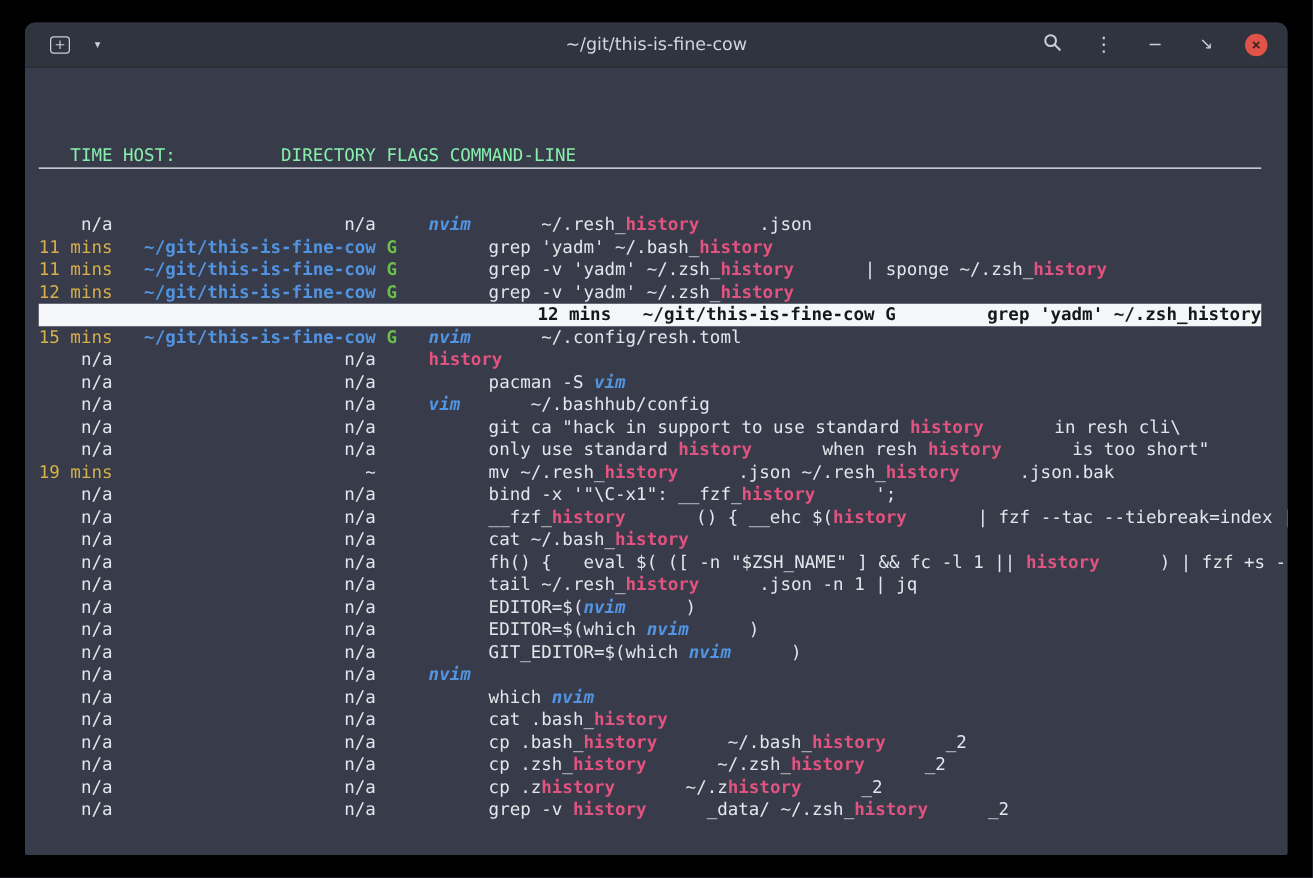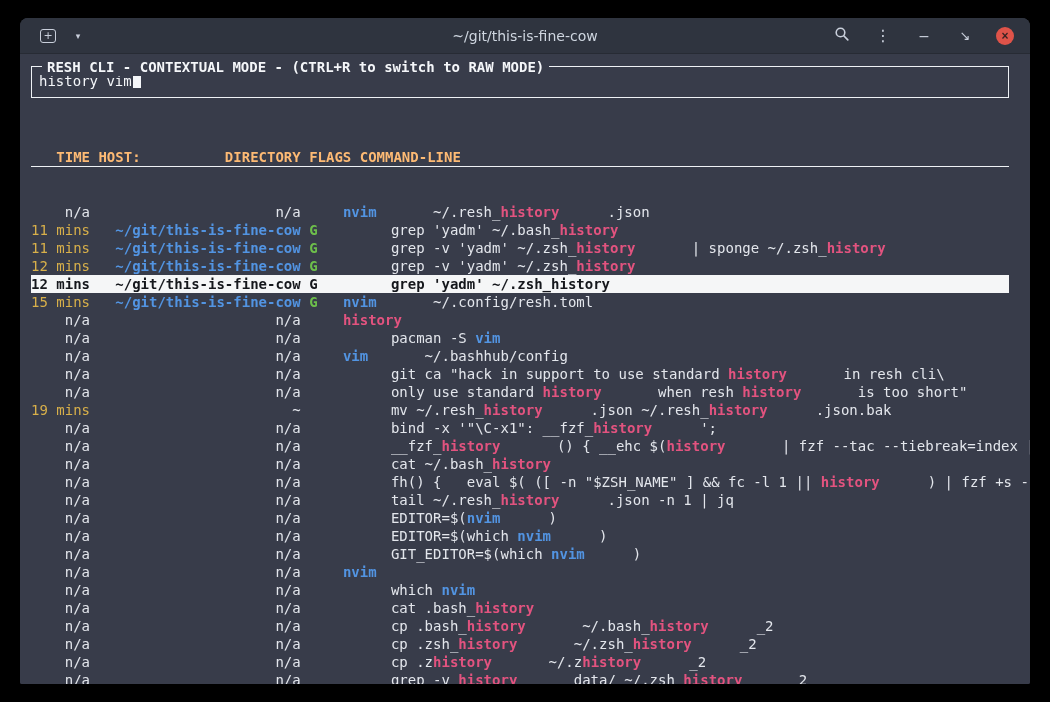--- a/index.html
+++ b/index.html
@@ -33,30 +33,30 @@
   
   .terminal{height:630px;background:var(--terminal-bg,#383c4a);padding:12px 21px 13px 11px;
             font-family:"DejaVu Sans Mono","Liberation Mono",monospace;font-size:14px;line-height:18px;
             color:var(--text,#e3e6ec);}
   .searchbox{position:relative;border:1px solid var(--border-white,#eef1f5);height:32px;}
   .box-title{position:absolute;top:-9px;left:10px;background:var(--terminal-bg,#383c4a);
              padding:0 5px;font-weight:bold;color:#f4f6f9;white-space:pre;}
   .query-line{padding:5px 7px;white-space:pre;color:#f4f6f9;}
   .cursor{display:inline-block;width:8px;height:15px;background:#f4f6f9;vertical-align:-2px;margin-left:1px;}
   .rows{margin-top:14px;white-space:pre;}
-  .header{font-weight:bold;color:#fdba74;border-bottom:1px solid var(--border-white,#eef1f5);height:19px;}
+  .header{font-weight:normal;color:#86efac;border-bottom:1px solid var(--border-white,#eef1f5);height:19px;}
   .row{height:18px;}
   .row span{display:inline;}
   .time-val{color:var(--accent-yellow,#d8b04a);}
   .host-val{color:var(--accent-blue,#5294e2);font-weight:bold;}
   .col-flag{color:var(--accent-green,#6dbf4b);font-weight:bold;}
   .seg-plain{color:var(--text,#e3e6ec);margin-left:48px;}
   .seg-hist{color:var(--accent-pink,#e2537f);font-weight:bold;}
-  .seg-vim{color:var(--accent-blue,#5294e2);font-weight:bold;}
-  .row.selected{background:var(--selection-bg,#f5f6f7);}
+  .seg-vim{color:var(--accent-blue,#5294e2);font-weight:bold;font-style:italic;}
+  .row.selected{background:var(--selection-bg,#f5f6f7);text-align:right;}
   .row.selected span{color:var(--selection-text,#15171c) !important;font-weight:bold;}
 </style>
 </head>
 <body>
 
 <div class="window">
   <div class="titlebar">
     <div class="tb-left">
       <button class="tb-btn">
           <span class="plusbox">+</span>
@@ -82,24 +82,20 @@
           <span class="mini">−</span>
         </button>
       <button class="tb-btn">
           <span class="restore">↘</span>
         </button>
       <button class="closebtn"><span>×</span></button>
     </div>
   </div>
 
   <div class="terminal">
-    <div class="searchbox">
-      <span class="box-title">RESH CLI - CONTEXTUAL MODE - (CTRL+R to switch to RAW MODE)</span>
-      <div class="query-line"><span>history vim</span><span class="cursor"></span></div>
-    </div>
 
     <div class="rows">
       <div class="header">   TIME HOST:          DIRECTORY FLAGS COMMAND-LINE</div>
       <div id="history-rows"><div class="row"><span class="col-time">    n/a </span><span class="col-host">                     n/a </span><span class="col-flag">    </span><span><span class="seg-vim">nvim</span><span class="seg-plain"> ~/.resh_</span><span class="seg-hist">history</span><span class="seg-plain">.json</span></span></div><div class="row"><span class="col-time time-val">11 mins </span><span class="col-host host-val">  ~/git/this-is-fine-cow </span><span class="col-flag">G   </span><span><span class="seg-plain">grep 'yadm' ~/.bash_</span><span class="seg-hist">history</span></span></div><div class="row"><span class="col-time time-val">11 mins </span><span class="col-host host-val">  ~/git/this-is-fine-cow </span><span class="col-flag">G   </span><span><span class="seg-plain">grep -v 'yadm' ~/.zsh_</span><span class="seg-hist">history</span><span class="seg-plain"> | sponge ~/.zsh_</span><span class="seg-hist">history</span></span></div><div class="row"><span class="col-time time-val">12 mins </span><span class="col-host host-val">  ~/git/this-is-fine-cow </span><span class="col-flag">G   </span><span><span class="seg-plain">grep -v 'yadm' ~/.zsh_</span><span class="seg-hist">history</span></span></div><div class="row selected"><span class="col-time time-val">12 mins </span><span class="col-host host-val">  ~/git/this-is-fine-cow </span><span class="col-flag">G   </span><span><span class="seg-plain">grep 'yadm' ~/.zsh_</span><span class="seg-hist">history</span></span></div><div class="row"><span class="col-time time-val">15 mins </span><span class="col-host host-val">  ~/git/this-is-fine-cow </span><span class="col-flag">G   </span><span><span class="seg-vim">nvim</span><span class="seg-plain"> ~/.config/resh.toml</span></span></div><div class="row"><span class="col-time">    n/a </span><span class="col-host">                     n/a </span><span class="col-flag">    </span><span><span class="seg-hist">history</span></span></div><div class="row"><span class="col-time">    n/a </span><span class="col-host">                     n/a </span><span class="col-flag">    </span><span><span class="seg-plain">pacman -S </span><span class="seg-vim">vim</span></span></div><div class="row"><span class="col-time">    n/a </span><span class="col-host">                     n/a </span><span class="col-flag">    </span><span><span class="seg-vim">vim</span><span class="seg-plain"> ~/.bashhub/config</span></span></div><div class="row"><span class="col-time">    n/a </span><span class="col-host">                     n/a </span><span class="col-flag">    </span><span><span class="seg-plain">git ca "hack in support to use standard </span><span class="seg-hist">history</span><span class="seg-plain"> in resh cli\</span></span></div><div class="row"><span class="col-time">    n/a </span><span class="col-host">                     n/a </span><span class="col-flag">    </span><span><span class="seg-plain">only use standard </span><span class="seg-hist">history</span><span class="seg-plain"> when resh </span><span class="seg-hist">history</span><span class="seg-plain"> is too short"</span></span></div><div class="row"><span class="col-time time-val">19 mins </span><span class="col-host">                       ~ </span><span class="col-flag">    </span><span><span class="seg-plain">mv ~/.resh_</span><span class="seg-hist">history</span><span class="seg-plain">.json ~/.resh_</span><span class="seg-hist">history</span><span class="seg-plain">.json.bak</span></span></div><div class="row"><span class="col-time">    n/a </span><span class="col-host">                     n/a </span><span class="col-flag">    </span><span><span class="seg-plain">bind -x '"\C-x1": __fzf_</span><span class="seg-hist">history</span><span class="seg-plain">';</span></span></div><div class="row"><span class="col-time">    n/a </span><span class="col-host">                     n/a </span><span class="col-flag">    </span><span><span class="seg-plain">__fzf_</span><span class="seg-hist">history</span><span class="seg-plain"> () { __ehc $(</span><span class="seg-hist">history</span><span class="seg-plain"> | fzf --tac --tiebreak=index | perl -ne</span></span></div><div class="row"><span class="col-time">    n/a </span><span class="col-host">                     n/a </span><span class="col-flag">    </span><span><span class="seg-plain">cat ~/.bash_</span><span class="seg-hist">history</span></span></div><div class="row"><span class="col-time">    n/a </span><span class="col-host">                     n/a </span><span class="col-flag">    </span><span><span class="seg-plain">fh() {   eval $( ([ -n "$ZSH_NAME" ] &amp;&amp; fc -l 1 || </span><span class="seg-hist">history</span><span class="seg-plain">) | fzf +s --tac</span></span></div><div class="row"><span class="col-time">    n/a </span><span class="col-host">                     n/a </span><span class="col-flag">    </span><span><span class="seg-plain">tail ~/.resh_</span><span class="seg-hist">history</span><span class="seg-plain">.json -n 1 | jq</span></span></div><div class="row"><span class="col-time">    n/a </span><span class="col-host">                     n/a </span><span class="col-flag">    </span><span><span class="seg-plain">EDITOR=$(</span><span class="seg-vim">nvim</span><span class="seg-plain">)</span></span></div><div class="row"><span class="col-time">    n/a </span><span class="col-host">                     n/a </span><span class="col-flag">    </span><span><span class="seg-plain">EDITOR=$(which </span><span class="seg-vim">nvim</span><span class="seg-plain">)</span></span></div><div class="row"><span class="col-time">    n/a </span><span class="col-host">                     n/a </span><span class="col-flag">    </span><span><span class="seg-plain">GIT_EDITOR=$(which </span><span class="seg-vim">nvim</span><span class="seg-plain">)</span></span></div><div class="row"><span class="col-time">    n/a </span><span class="col-host">                     n/a </span><span class="col-flag">    </span><span><span class="seg-vim">nvim</span></span></div><div class="row"><span class="col-time">    n/a </span><span class="col-host">                     n/a </span><span class="col-flag">    </span><span><span class="seg-plain">which </span><span class="seg-vim">nvim</span></span></div><div class="row"><span class="col-time">    n/a </span><span class="col-host">                     n/a </span><span class="col-flag">    </span><span><span class="seg-plain">cat .bash_</span><span class="seg-hist">history</span></span></div><div class="row"><span class="col-time">    n/a </span><span class="col-host">                     n/a </span><span class="col-flag">    </span><span><span class="seg-plain">cp .bash_</span><span class="seg-hist">history</span><span class="seg-plain"> ~/.bash_</span><span class="seg-hist">history</span><span class="seg-plain">_2</span></span></div><div class="row"><span class="col-time">    n/a </span><span class="col-host">                     n/a </span><span class="col-flag">    </span><span><span class="seg-plain">cp .zsh_</span><span class="seg-hist">history</span><span class="seg-plain"> ~/.zsh_</span><span class="seg-hist">history</span><span class="seg-plain">_2</span></span></div><div class="row"><span class="col-time">    n/a </span><span class="col-host">                     n/a </span><span class="col-flag">    </span><span><span class="seg-plain">cp .z</span><span class="seg-hist">history</span><span class="seg-plain"> ~/.z</span><span class="seg-hist">history</span><span class="seg-plain">_2</span></span></div><div class="row"><span class="col-time">    n/a </span><span class="col-host">                     n/a </span><span class="col-flag">    </span><span><span class="seg-plain">grep -v </span><span class="seg-hist">history</span><span class="seg-plain">_data/ ~/.zsh_</span><span class="seg-hist">history</span><span class="seg-plain">_2</span></span></div></div>
     </div>
 
   </div>
 </div>
 
 </body></html>

